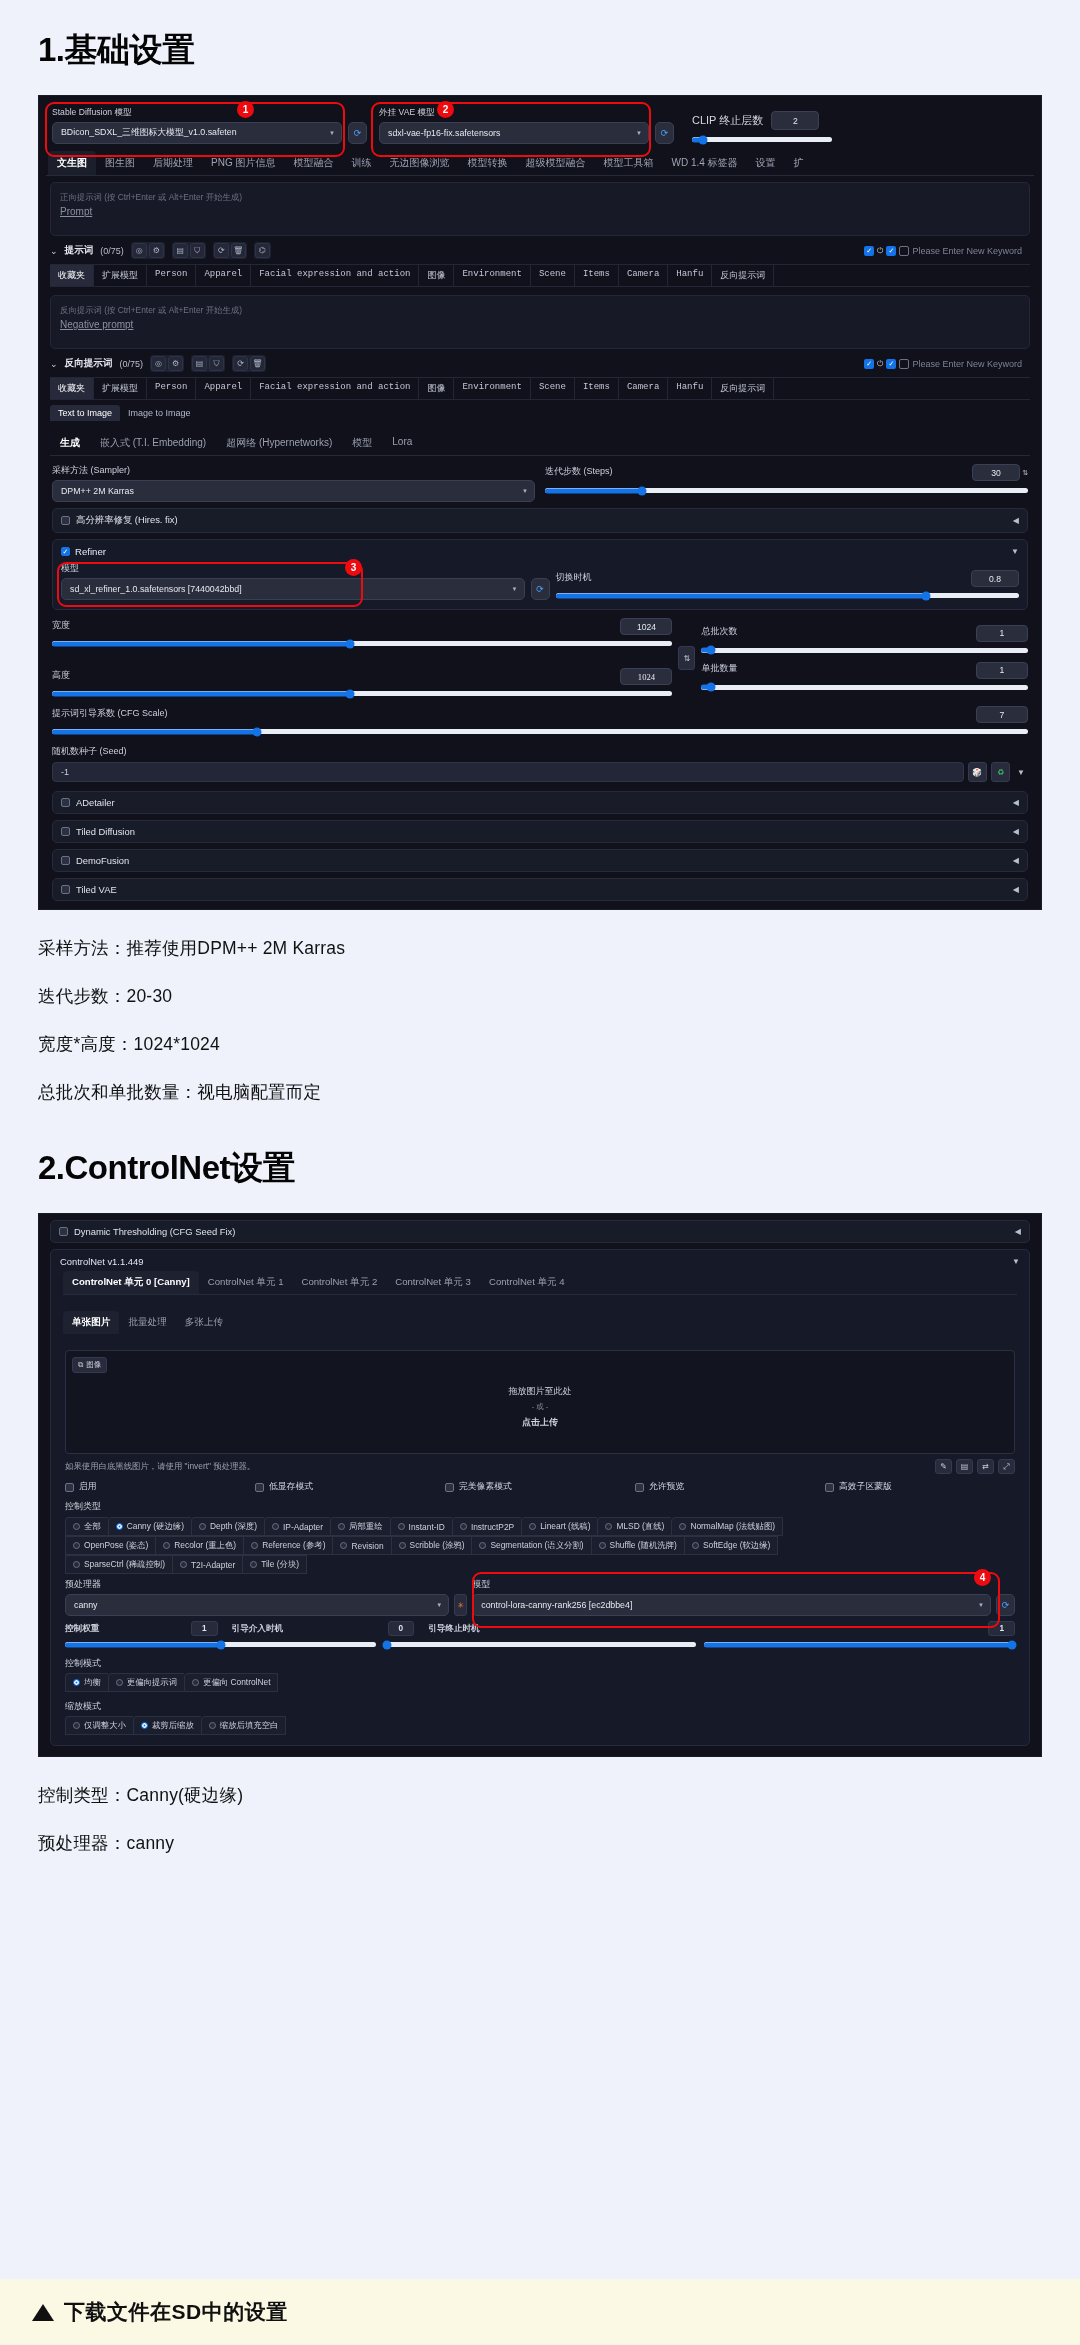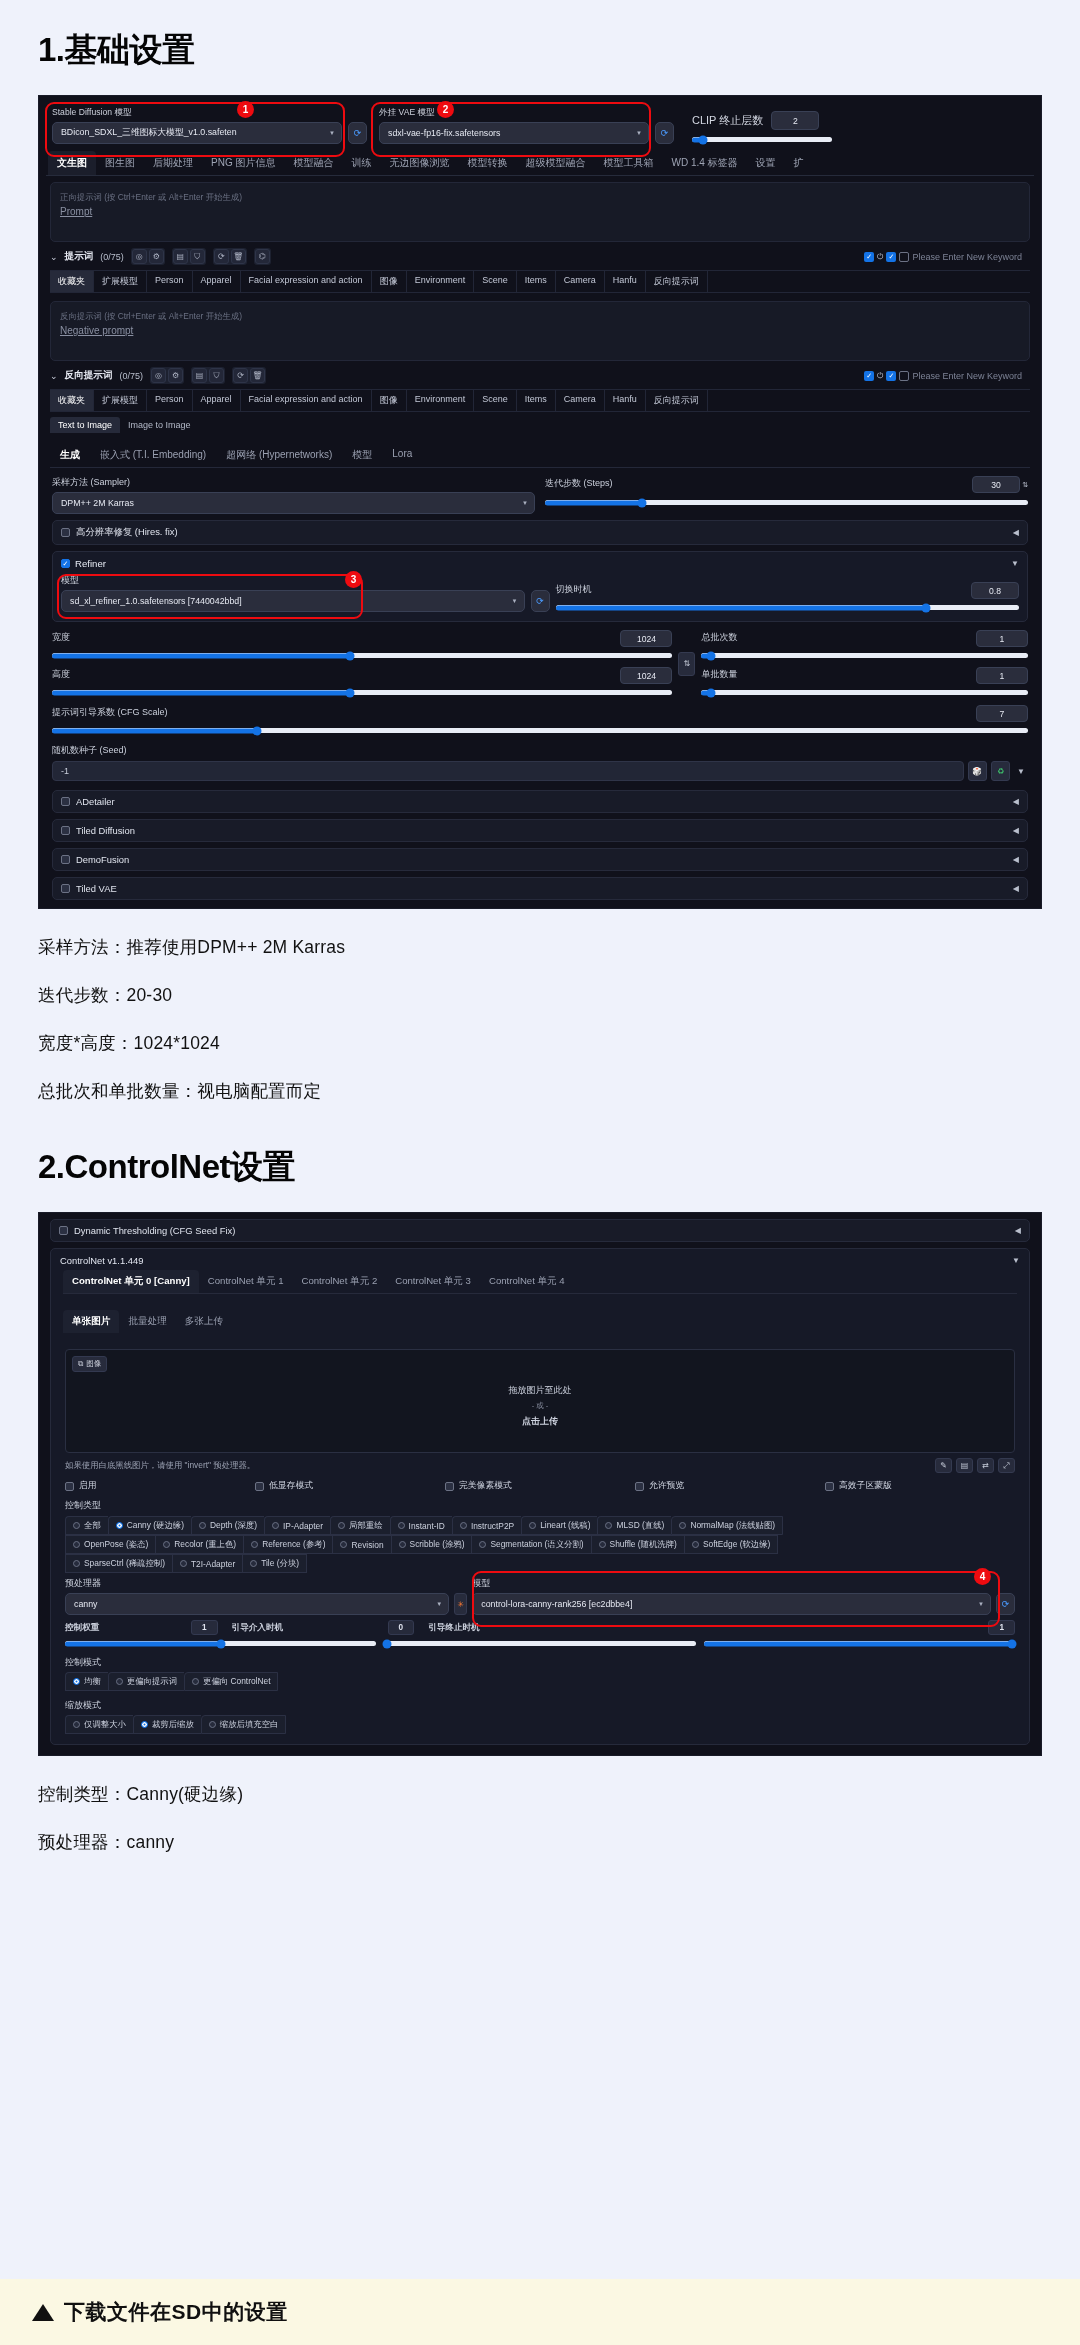--- a/index.html
+++ b/index.html
@@ -107,21 +107,21 @@
   }
   .tabbar .tab.active {
     color:#fff; font-weight:700;
     background:#1b1e2b;
     border-radius:4px 4px 0 0;
   }
 
   
   .prompt-box {
     background:#171a26; border:1px solid #232738; border-radius:5px;
-    margin: 6px 4px 0 4px; padding: 8px 9px; height:60px;
+    margin: 6px 4px 0 4px; padding: 8px 9px; height:54px;
   }
   .prompt-hint { font-size:8.4px; color:#6a7083; line-height:1.5; }
   .prompt-ph { font-size:10px; color:#8a90a2; margin-top:2px;text-decoration:underline; }
 
   .prompt-tools {
     display:flex; align-items:center; gap:7px;
     margin: 6px 4px 0 4px;
   }
   .pt-title { font-size:9.6px; font-weight:700; color:#e7eaf3; white-space:nowrap; }
   .pt-count { font-size:9px; color:#b9bfcd; }
@@ -133,21 +133,21 @@
   }
   .igroup { display:flex; gap:2px; background:#1d2130; border-radius:3px; padding:1px; }
   .kw-area { display:flex; align-items:center; gap:3px; margin-left:auto; padding-right:8px; }
   .cb { width:10px; height:10px; border-radius:2px; background:#1473e6; color:#fff; font-size:7px; display:flex; align-items:center; justify-content:center; }
   .cb.empty { background:transparent; border:1px solid #6c7siege; border:1px solid #6c7285; }
   .kw-ph { font-size:9px; color:#7d8396; }
 
   .chiprow { display:flex; margin: 5px 4px 0 4px; border-top:1px solid #222637; border-bottom:1px solid #222637; }
   .chip {
     font-size:9px; color:#c3c8d6; padding:4px 8px;
-    border-right:1px solid #222637; white-space:nowrap;
+    border-right:1px solid #222637; white-space:nowrap;font-family:Liberation Mono, monospace;
   }
   .chip.active { background:#262a3a; color:#fff; }
 
   .subtabs { display:flex; margin: 5px 4px 0 4px; }
   .subtab { font-size:9px; color:#b3b9c8; padding:3px 8px; }
   .subtab.active { background:#262a3a; color:#fff; border-radius:3px 3px 0 0; }
 
   .gentabs { display:flex; gap:0; margin: 10px 4px 0 4px; border-bottom:1px solid #242839; }
   .gentab { font-size:10px; color:#9aa0b1; padding:5px 10px; white-space:nowrap; }
   .gentab.active { color:#fff; font-weight:700; }
@@ -471,21 +471,21 @@
               <div style="display:flex;align-items:center;">
                 <span class="lbl">宽度</span>
                 <span class="numbox" style="margin-left:auto;width:52px;height:17px;">1024</span>
               </div>
               <div class="sld" style="margin-top:4px;">
                 <div class="track"></div>
                   <div class="fill" style="width:48%"></div>
                   <div class="knob" style="left:48%"></div>
               </div>
             </div>
-            <div style="margin-top:7px;">
+            <div style="margin-top:20px;font-family:Liberation Serif, serif;">
               <div style="display:flex;align-items:center;">
                 <span class="lbl">高度</span>
                 <span class="numbox" style="margin-left:auto;width:52px;height:17px;">1024</span>
               </div>
               <div class="sld" style="margin-top:4px;">
                 <div class="track"></div>
                   <div class="fill" style="width:48%"></div>
                   <div class="knob" style="left:48%"></div>
               </div>
             </div>

